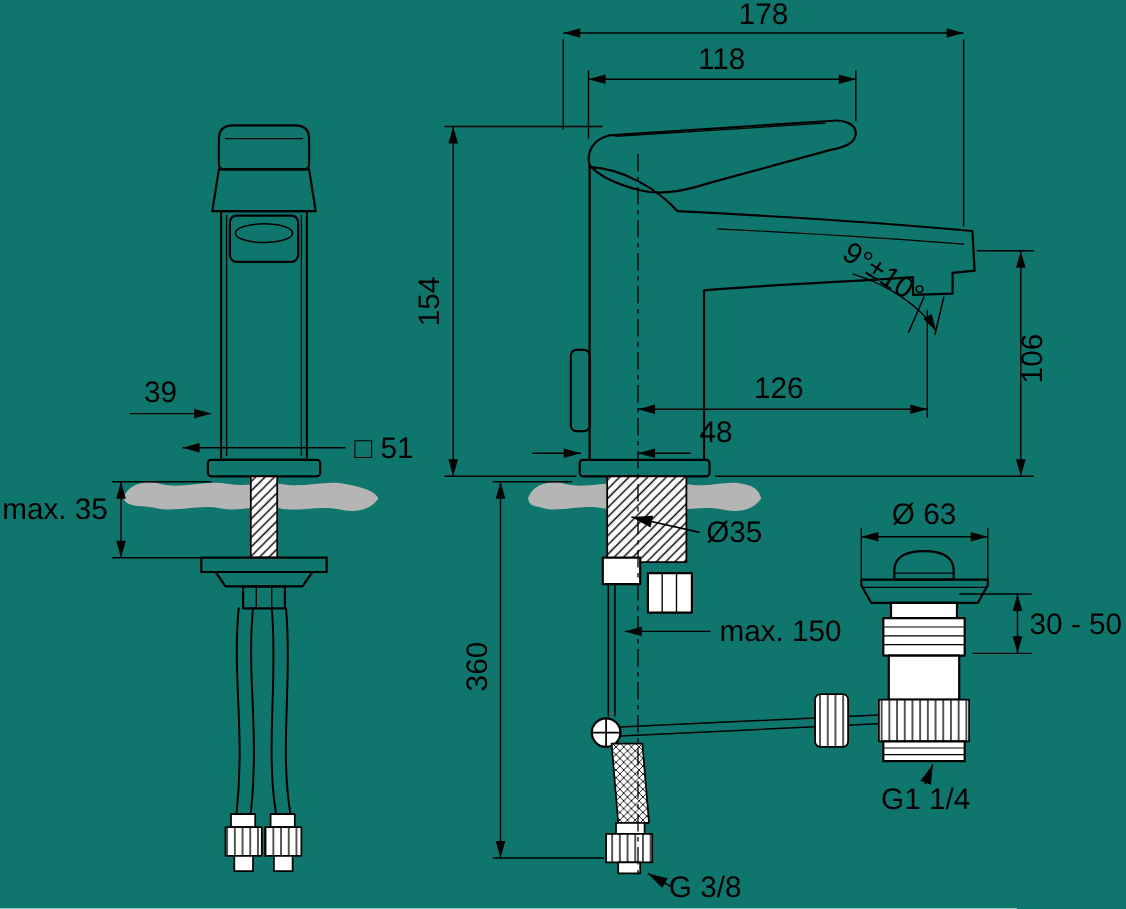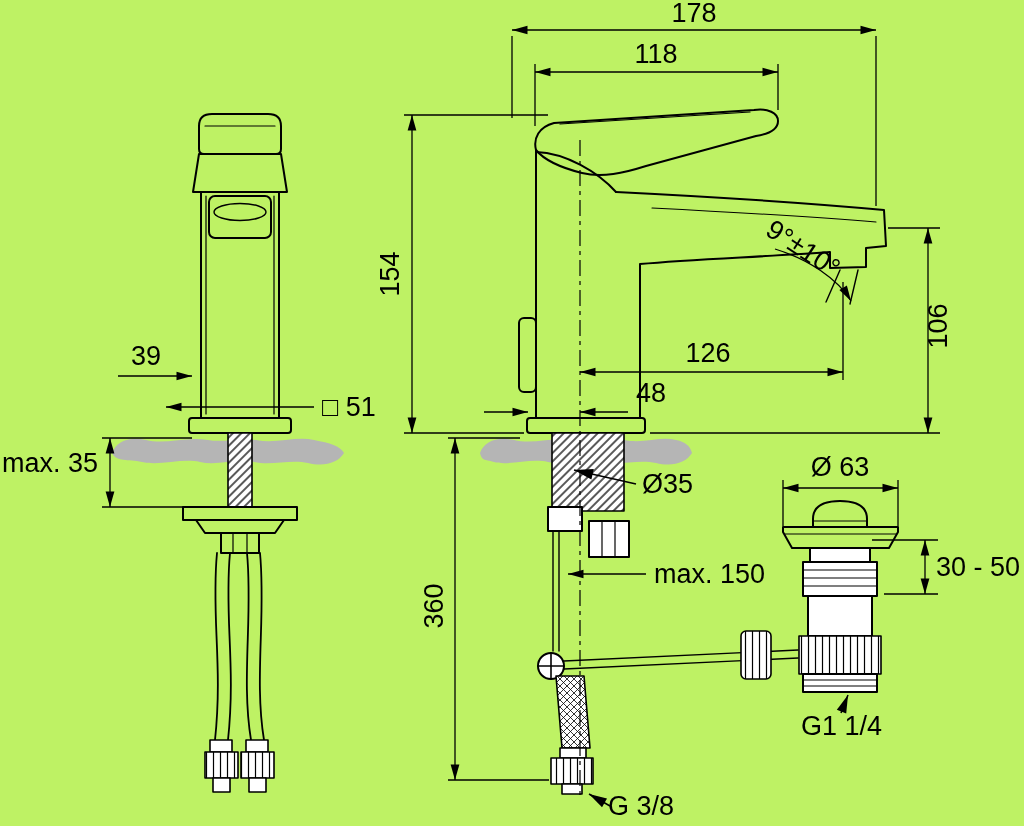--- a/index.html
+++ b/index.html
@@ -1,16 +1,16 @@
 <!DOCTYPE html>
 <html><head>
 <meta charset="utf-8">
 <style>
   html,body{margin:0;padding:0;background:#fff;}
-  .canvas{position:relative;width:1024px;height:826px;background:#bef264;overflow:hidden;}
+  .canvas{position:relative;width:1024px;height:826px;background:#0f766e;overflow:hidden;}
   svg{display:block;}
   .ol{stroke:#000;fill:none;stroke-width:2;stroke-linejoin:round;stroke-linecap:round;}
   .t1{stroke-width:1.1;}
   .t12{stroke-width:1.2;}
   .t14{stroke-width:1.4;}
   .t16{stroke-width:1.6;}
   .t18{stroke-width:1.8;}
   .dim{stroke:#000;fill:none;stroke-width:1.3;stroke-linecap:butt;}
   .cl{stroke:#000;fill:none;stroke-width:1.2;stroke-dasharray:16 5 4 5;}
   text{font-family:"Liberation Sans","DejaVu Sans",sans-serif;font-size:27px;fill:#000;stroke:none;}

